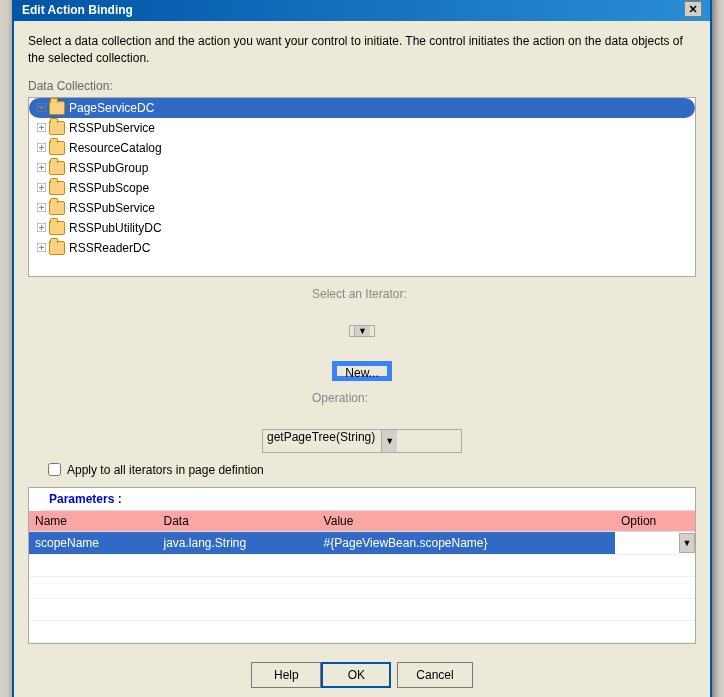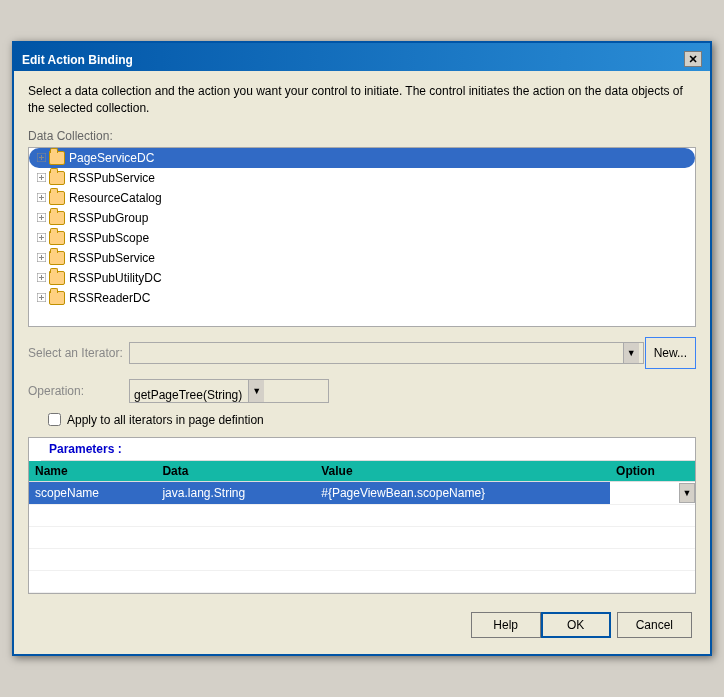--- a/index.html
+++ b/index.html
@@ -117,22 +117,23 @@
     .tree-label {
       font-size: 12px;
     }
     
     .tree-container::-webkit-scrollbar { width: 16px; }
     .tree-container::-webkit-scrollbar-track { background: #f0f0f0; }
     .tree-container::-webkit-scrollbar-thumb { background: #c0c0c0; border: 1px solid #808080; }
     .row-container {
       display: flex;
       align-items: center;
-      gap: 1px;
+      gap: 24px;
       margin-bottom: 10px;
+      flex-direction: column;
     }
     .row-label {
       font-size: 12px;
       color: #888;
       width: 100px;
       flex-shrink: 0;
     }
     .combo-box {
       flex: 1;
       height: 22px;
@@ -148,34 +149,34 @@
       width: 16px;
       height: 100%;
       background: #d4d0c8;
       border-left: 1px solid #aaa;
       display: flex;
       align-items: center;
       justify-content: center;
       font-size: 9px;
     }
     .new-button {
-      height: 32px;
+      height: 20px;
       padding: 0 8px;
       background: #ece9d8;
-      border: 1px solid #3b82f6;
+      border: 5px solid #3b82f6;
       cursor: pointer;
       font-size: 12px;
       white-space: nowrap;
     }
     .operation-combo {
       height: 24px;
       background: #ece9d8;
       border: 1px solid #aaa;
       display: flex;
-      align-items: flex-end;
+      align-items: flex-start;
       padding: 0 4px;
       font-size: 12px;
       min-width: 200px;
     }
     .operation-arrow {
       margin-left: 6px;
       width: 16px;
       height: 100%;
       background: #d4d0c8;
       border-left: 1px solid #aaa;
@@ -208,22 +209,22 @@
       margin-left: 12px;
     }
     .param-table {
       width: 100%;
       border-collapse: collapse;
     }
     .param-table th {
       text-align: left;
       padding: 3px 6px;
       font-size: 12px;
-      font-weight: bold;
-      background: #14b8a6;
+      font-weight: normal;
+      background: #fca5a5;
       border-bottom: 1px solid #ddd;
     }
     .param-table td {
       padding: 3px 6px;
       font-size: 12px;
       border-bottom: 1px solid #f0f0f0;
       height: 22px;
     }
     .param-row-selected td {
       background: #316ac5;
@@ -248,21 +249,21 @@
       display: flex;
       align-items: center;
       justify-content: center;
       font-size: 9px;
     }
     .empty-rows td {
       height: 22px;
     }
     .button-row {
       display: flex;
-      justify-content: flex-end;
+      justify-content: center;
       align-items: center;
       padding: 8px 4px 4px 4px;
     }
     .help-button, .ok-button, .cancel-button {
       height: 26px;
       padding: 0 18px;
       background: #ece9d8;
       border: 1px solid #7a7a7a;
       cursor: pointer;
       font-size: 12px;

